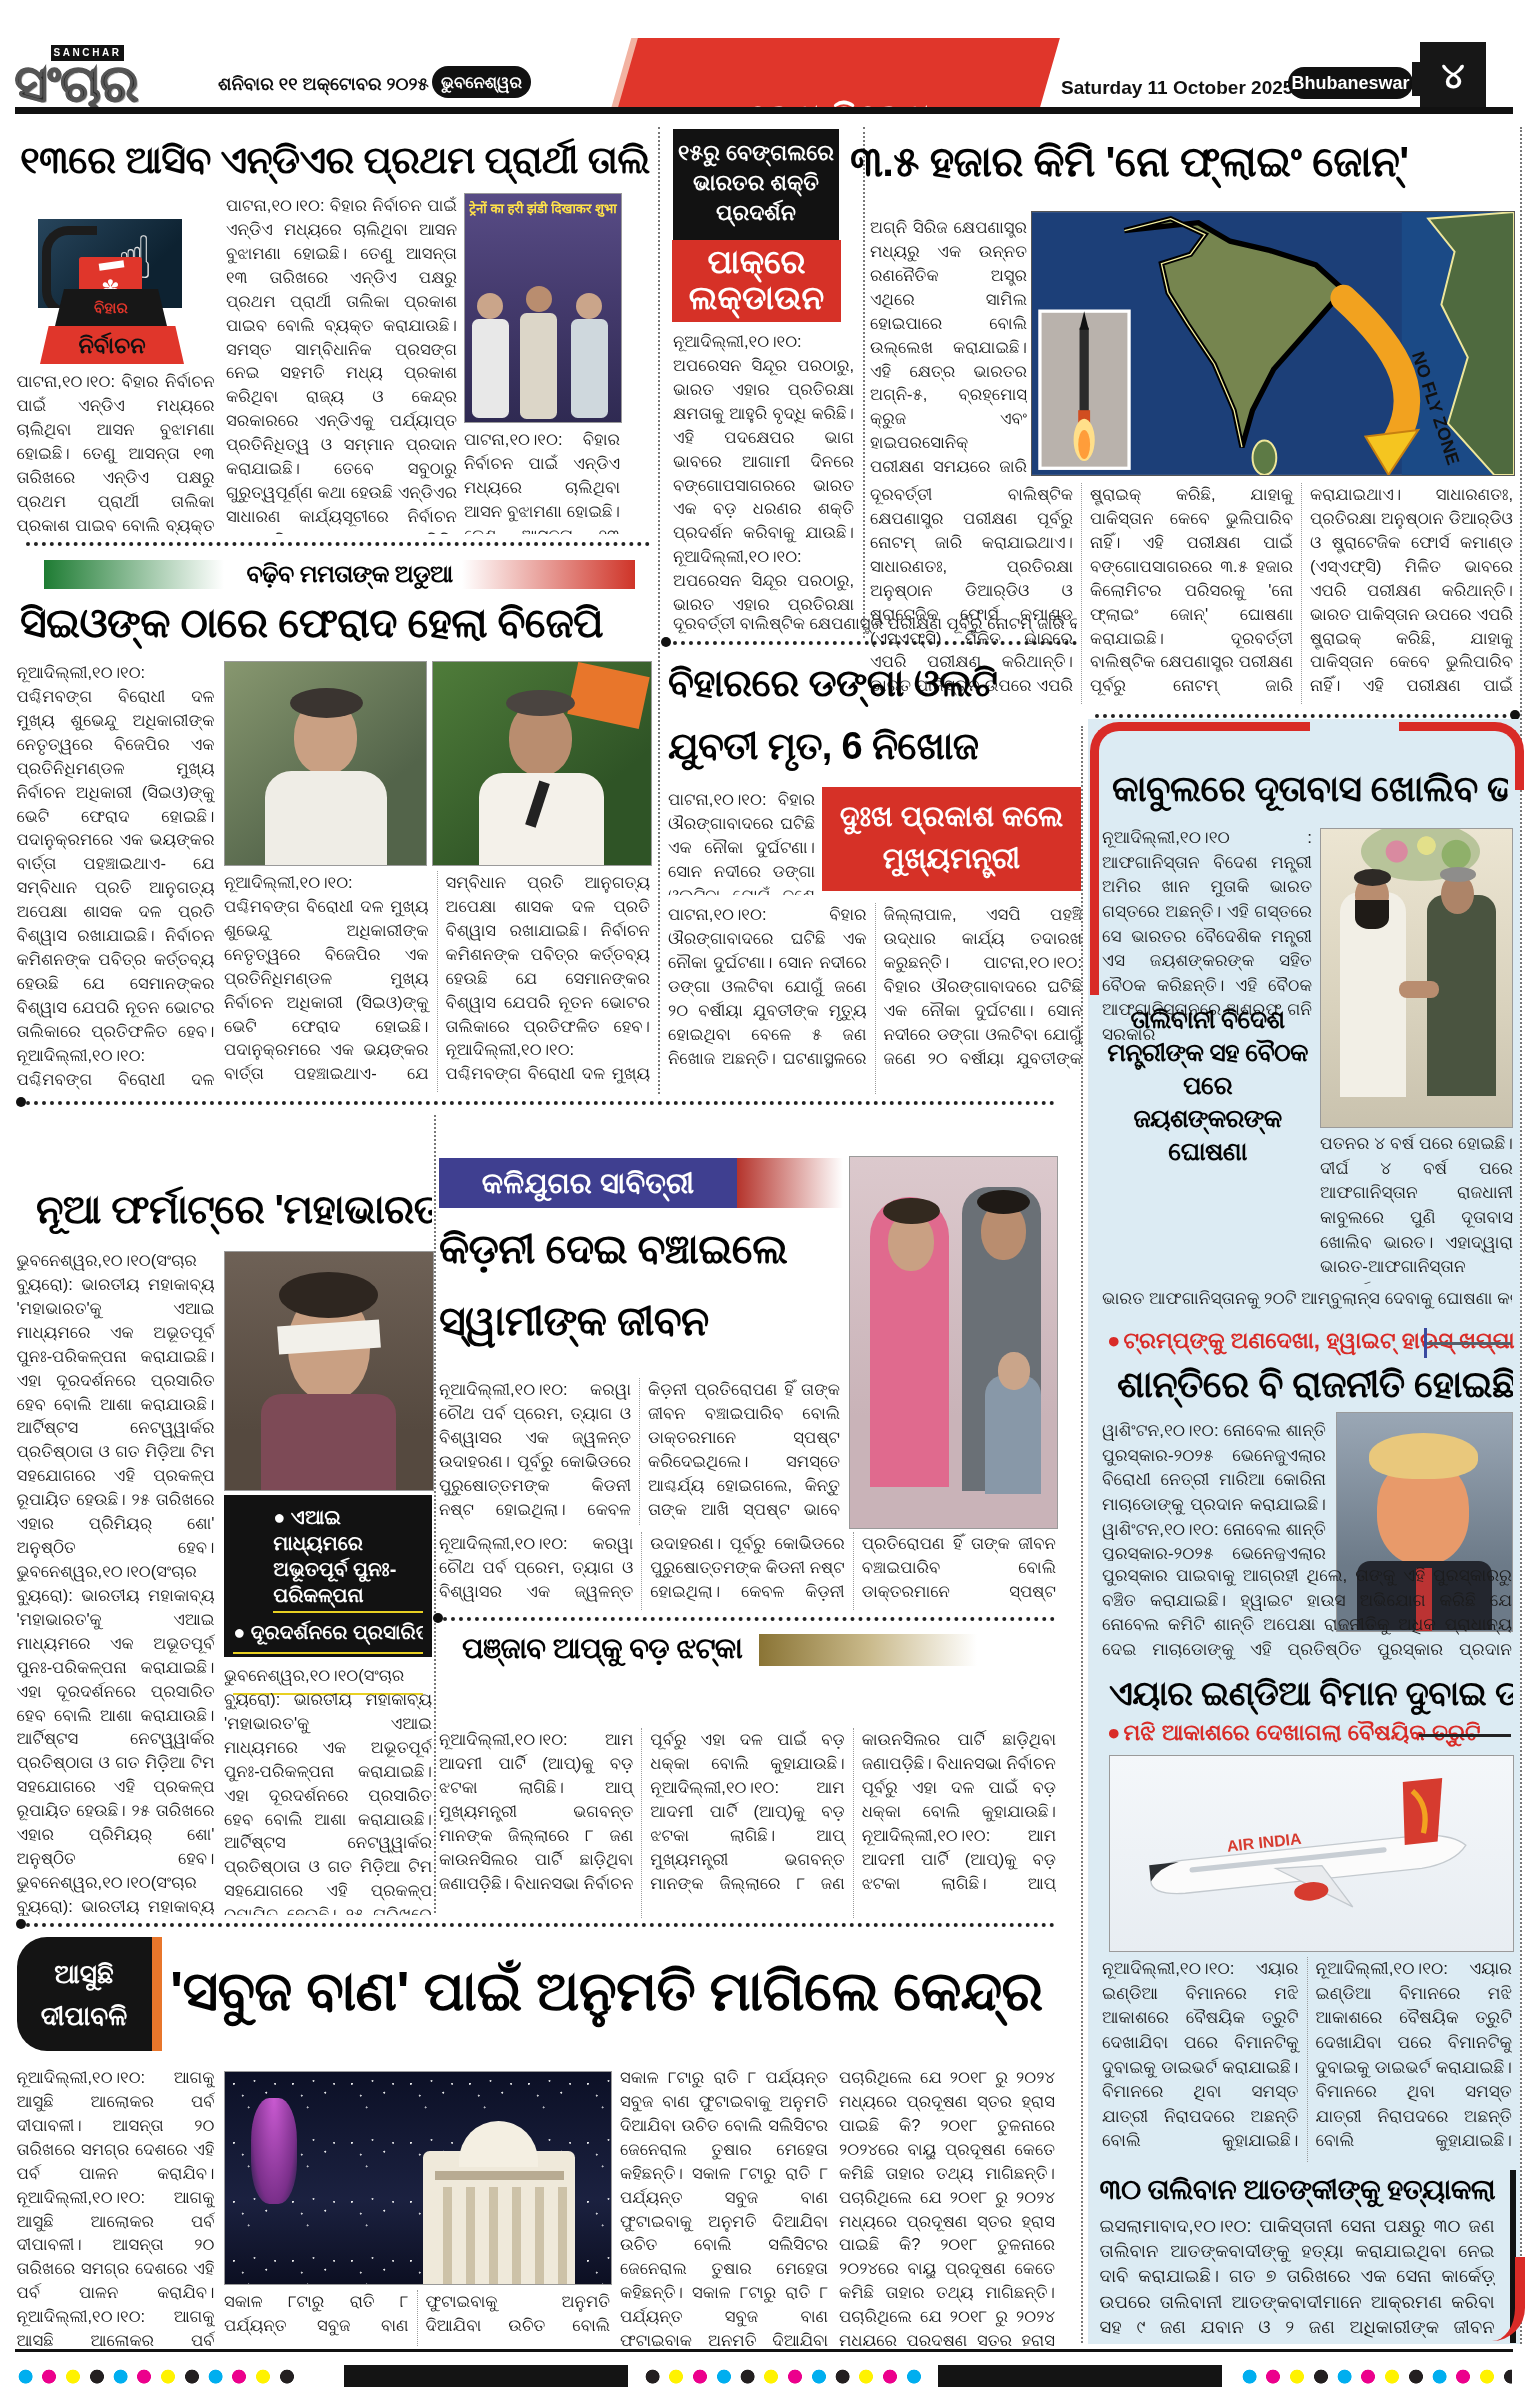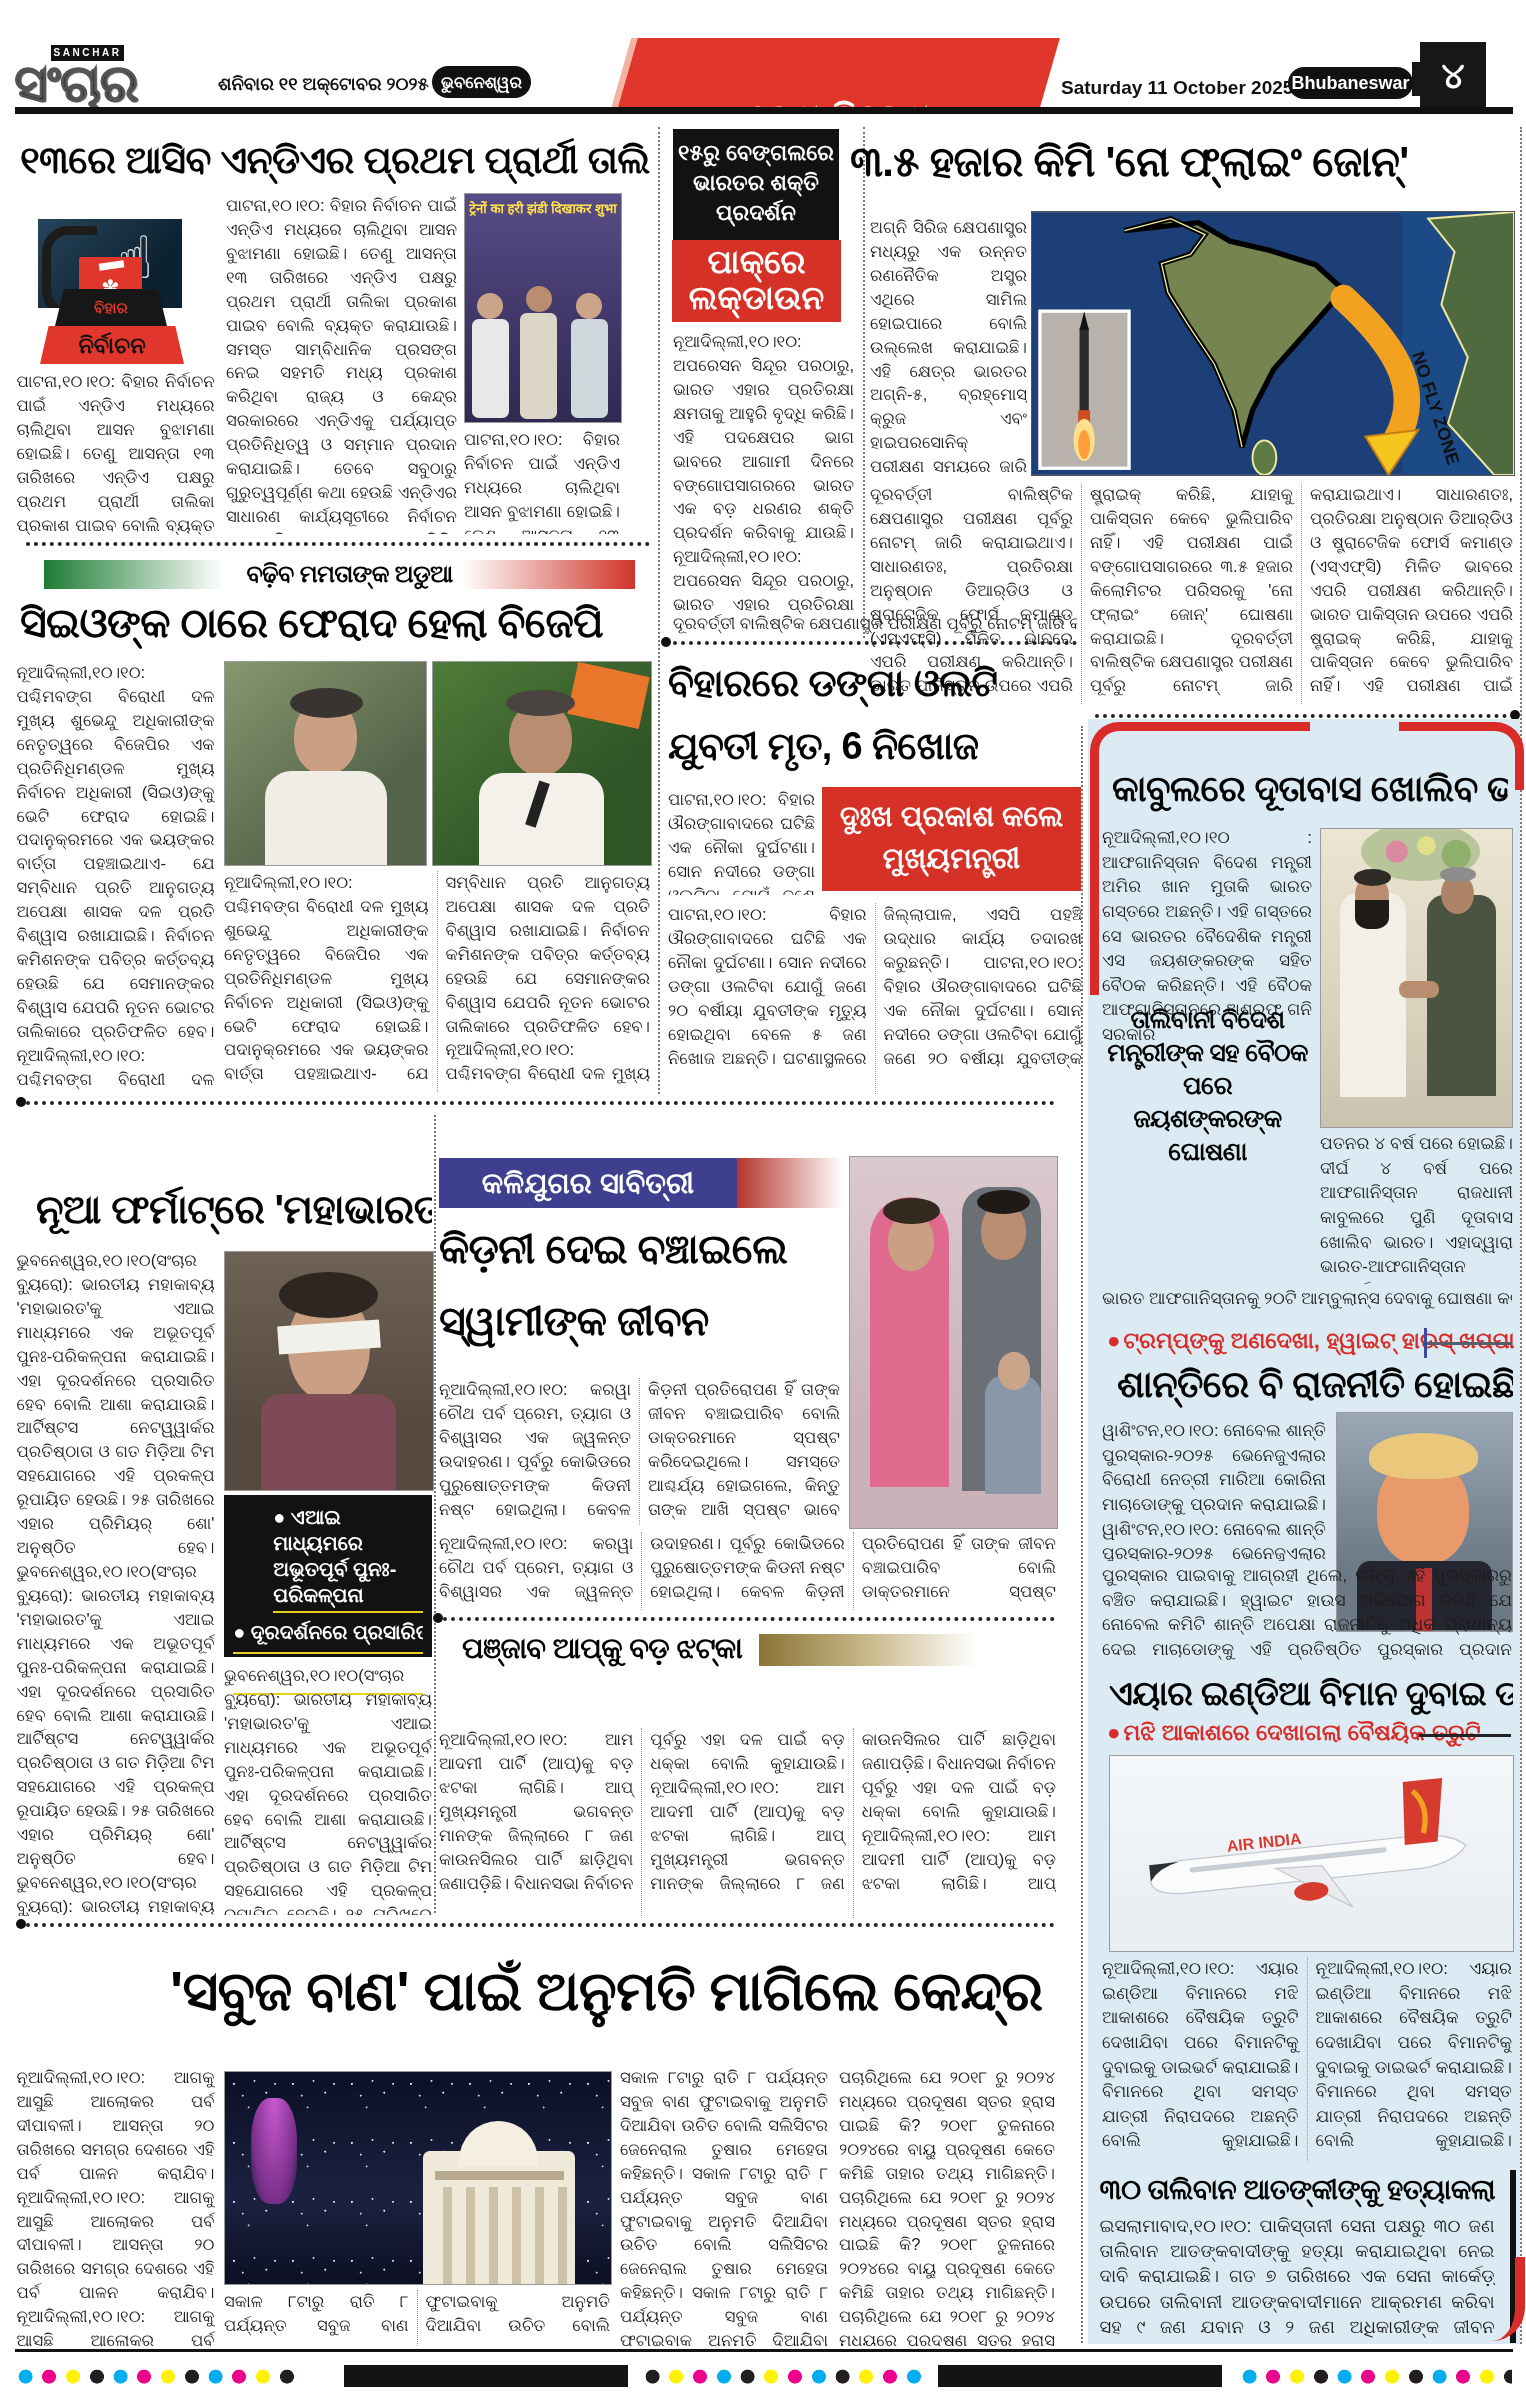--- a/index.html
+++ b/index.html
@@ -238,20 +238,25 @@
     <div class="abs" style="left:135px;top:218px;width:56px;height:119px;border-radius:20px 20px 0 0;background:#8898a8;"></div>
     <div class="abs" style="left:148px;top:195px;width:32px;height:38px;border-radius:48%;background:#caa58a;"></div>
   </div>
   <div class="abs bt c2" style="left:439px;top:1378px;width:401px;height:147px;">ନୂଆଦିଲ୍ଲୀ,୧୦।୧୦: କରୱା ଚୌଥ ପର୍ବ ପ୍ରେମ, ତ୍ୟାଗ ଓ ବିଶ୍ୱାସର ଏକ ଜ୍ୱଳନ୍ତ ଉଦାହରଣ। ପୂର୍ବରୁ କୋଭିଡରେ ପୁରୁଷୋତ୍ତମଙ୍କ କିଡନୀ ନଷ୍ଟ ହୋଇଥିଲା। କେବଳ କିଡ଼ନୀ ପ୍ରତିରୋପଣ ହିଁ ତାଙ୍କ ଜୀବନ ବଞ୍ଚାଇପାରିବ ବୋଲି ଡାକ୍ତରମାନେ ସ୍ପଷ୍ଟ କରିଦେଇଥିଲେ। ସମସ୍ତେ ଆଶ୍ଚର୍ଯ୍ୟ ହୋଇଗଲେ, କିନ୍ତୁ ତାଙ୍କ ଆଖି ସ୍ପଷ୍ଟ ଭାବେ ତାଙ୍କ ସ୍ୱାମୀଙ୍କ ପ୍ରତି ତାଙ୍କର ପ୍ରେମ ଓ ଦୃଢ଼ ବିଶ୍ୱାସକୁ ପ୍ରତିଫଳିତ କରୁଥିଲା। ନୂଆଦିଲ୍ଲୀ,୧୦।୧୦: କରୱା ଚୌଥ ପର୍ବ ପ୍ରେମ, ତ୍ୟାଗ ଓ ବିଶ୍ୱାସର ଏକ ଜ୍ୱଳନ୍ତ ଉଦାହରଣ। ପୂର୍ବରୁ କୋଭିଡରେ ପୁରୁଷୋତ୍ତମଙ୍କ କିଡନୀ ନଷ୍ଟ ହୋଇଥିଲା। କେବଳ କିଡ଼ନୀ ପ୍ରତିରୋପଣ ହିଁ ତାଙ୍କ ଜୀବନ ବଞ୍ଚାଇପାରିବ ବୋଲି ଡାକ୍ତରମାନେ ସ୍ପଷ୍ଟ କରିଦେଇଥିଲେ। ସମସ୍ତେ ଆଶ୍ଚର୍ଯ୍ୟ ହୋଇଗଲେ, କିନ୍ତୁ ତାଙ୍କ ଆଖି ସ୍ପଷ୍ଟ ଭାବେ ତାଙ୍କ ସ୍ୱାମୀଙ୍କ ପ୍ରତି ତାଙ୍କର ପ୍ରେମ ଓ ଦୃଢ଼ ବିଶ୍ୱାସକୁ ପ୍ରତିଫଳିତ କରୁଥିଲା।</div>
   <div class="abs bt c3" style="left:439px;top:1532px;width:617px;height:78px;">ନୂଆଦିଲ୍ଲୀ,୧୦।୧୦: କରୱା ଚୌଥ ପର୍ବ ପ୍ରେମ, ତ୍ୟାଗ ଓ ବିଶ୍ୱାସର ଏକ ଜ୍ୱଳନ୍ତ ଉଦାହରଣ। ପୂର୍ବରୁ କୋଭିଡରେ ପୁରୁଷୋତ୍ତମଙ୍କ କିଡନୀ ନଷ୍ଟ ହୋଇଥିଲା। କେବଳ କିଡ଼ନୀ ପ୍ରତିରୋପଣ ହିଁ ତାଙ୍କ ଜୀବନ ବଞ୍ଚାଇପାରିବ ବୋଲି ଡାକ୍ତରମାନେ ସ୍ପଷ୍ଟ କରିଦେଇଥିଲେ। ସମସ୍ତେ ଆଶ୍ଚର୍ଯ୍ୟ ହୋଇଗଲେ, କିନ୍ତୁ ତାଙ୍କ ଆଖି ସ୍ପଷ୍ଟ ଭାବେ ତାଙ୍କ ସ୍ୱାମୀଙ୍କ ପ୍ରତି ତାଙ୍କର ପ୍ରେମ ଓ ଦୃଢ଼ ବିଶ୍ୱାସକୁ ପ୍ରତିଫଳିତ କରୁଥିଲା। ନୂଆଦିଲ୍ଲୀ,୧୦।୧୦: କରୱା ଚୌଥ ପର୍ବ ପ୍ରେମ, ତ୍ୟାଗ ଓ ବିଶ୍ୱାସର ଏକ ଜ୍ୱଳନ୍ତ ଉଦାହରଣ। ପୂର୍ବରୁ କୋଭିଡରେ ପୁରୁଷୋତ୍ତମଙ୍କ କିଡନୀ ନଷ୍ଟ ହୋଇଥିଲା। କେବଳ କିଡ଼ନୀ ପ୍ରତିରୋପଣ ହିଁ ତାଙ୍କ ଜୀବନ ବଞ୍ଚାଇପାରିବ ବୋଲି ଡାକ୍ତରମାନେ ସ୍ପଷ୍ଟ କରିଦେଇଥିଲେ। ସମସ୍ତେ ଆଶ୍ଚର୍ଯ୍ୟ ହୋଇଗଲେ, କିନ୍ତୁ ତାଙ୍କ ଆଖି ସ୍ପଷ୍ଟ ଭାବେ ତାଙ୍କ ସ୍ୱାମୀଙ୍କ ପ୍ରତି ତାଙ୍କର ପ୍ରେମ ଓ ଦୃଢ଼ ବିଶ୍ୱାସକୁ ପ୍ରତିଫଳିତ କରୁଥିଲା।</div>
 
   <div class="abs hl nowrap" style="left:462px;top:1629px;width:290px;height:41px;font-size:29px;line-height:38px;">ପଞ୍ଜାବ ଆପ୍‌କୁ ବଡ଼ ଝଟ୍‌କା</div>
   <div class="abs" style="left:759px;top:1634px;width:218px;height:32px;background:linear-gradient(90deg,#8a7435,#c9b98a,#ffffff);"></div>
   <div class="abs bt c3" style="left:439px;top:1728px;width:617px;height:190px;">ନୂଆଦିଲ୍ଲୀ,୧୦।୧୦: ଆମ ଆଦମୀ ପାର୍ଟି (ଆପ୍)କୁ ବଡ଼ ଝଟକା ଲାଗିଛି। ଆପ୍ ମୁଖ୍ୟମନ୍ତ୍ରୀ ଭଗବନ୍ତ ମାନଙ୍କ ଜିଲ୍ଲାରେ ୮ ଜଣ କାଉନସିଲର ପାର୍ଟି ଛାଡ଼ିଥିବା ଜଣାପଡ଼ିଛି। ବିଧାନସଭା ନିର୍ବାଚନ ପୂର୍ବରୁ ଏହା ଦଳ ପାଇଁ ବଡ଼ ଧକ୍କା ବୋଲି କୁହାଯାଉଛି। ନୂଆଦିଲ୍ଲୀ,୧୦।୧୦: ଆମ ଆଦମୀ ପାର୍ଟି (ଆପ୍)କୁ ବଡ଼ ଝଟକା ଲାଗିଛି। ଆପ୍ ମୁଖ୍ୟମନ୍ତ୍ରୀ ଭଗବନ୍ତ ମାନଙ୍କ ଜିଲ୍ଲାରେ ୮ ଜଣ କାଉନସିଲର ପାର୍ଟି ଛାଡ଼ିଥିବା ଜଣାପଡ଼ିଛି। ବିଧାନସଭା ନିର୍ବାଚନ ପୂର୍ବରୁ ଏହା ଦଳ ପାଇଁ ବଡ଼ ଧକ୍କା ବୋଲି କୁହାଯାଉଛି। ନୂଆଦିଲ୍ଲୀ,୧୦।୧୦: ଆମ ଆଦମୀ ପାର୍ଟି (ଆପ୍)କୁ ବଡ଼ ଝଟକା ଲାଗିଛି। ଆପ୍ ମୁଖ୍ୟମନ୍ତ୍ରୀ ଭଗବନ୍ତ ମାନଙ୍କ ଜିଲ୍ଲାରେ ୮ ଜଣ କାଉନସିଲର ପାର୍ଟି ଛାଡ଼ିଥିବା ଜଣାପଡ଼ିଛି। ବିଧାନସଭା ନିର୍ବାଚନ ପୂର୍ବରୁ ଏହା ଦଳ ପାଇଁ ବଡ଼ ଧକ୍କା ବୋଲି କୁହାଯାଉଛି। ନୂଆଦିଲ୍ଲୀ,୧୦।୧୦: ଆମ ଆଦମୀ ପାର୍ଟି (ଆପ୍)କୁ ବଡ଼ ଝଟକା ଲାଗିଛି। ଆପ୍ ମୁଖ୍ୟମନ୍ତ୍ରୀ ଭଗବନ୍ତ ମାନଙ୍କ ଜିଲ୍ଲାରେ ୮ ଜଣ କାଉନସିଲର ପାର୍ଟି ଛାଡ଼ିଥିବା ଜଣାପଡ଼ିଛି। ବିଧାନସଭା ନିର୍ବାଚନ ପୂର୍ବରୁ ଏହା ଦଳ ପାଇଁ ବଡ଼ ଧକ୍କା ବୋଲି କୁହାଯାଉଛି।</div>
 
+  <div class="abs" style="left:16.5px;top:1937px;width:145px;height:114px;background:#141414;border-radius:30px 0 0 30px;">
+    <div class="abs" style="right:0;top:0;width:9.2px;height:114px;background:#e8762b;"></div>
+    <div class="abs wbox" style="left:0;top:18.5px;width:135px;height:37px;font-size:26.4px;line-height:37px;">ଆସୁଛି</div>
+    <div class="abs wbox" style="left:0;top:61px;width:135px;height:37px;font-size:26.4px;line-height:37px;">ଦୀପାବଳି</div>
+  </div>
   <div class="abs hl nowrap" style="left:170px;top:1945px;width:888px;height:99px;font-size:55px;line-height:92px;">'ସବୁଜ ବାଣ' ପାଇଁ ଅନୁମତି ମାଗିଲେ କେନ୍ଦ୍ର ସରକାର</div>
   <div class="abs bt" style="left:16.5px;top:2066px;width:198px;height:280px;">ନୂଆଦିଲ୍ଲୀ,୧୦।୧୦: ଆଗକୁ ଆସୁଛି ଆଲୋକର ପର୍ବ ଦୀପାବଳୀ। ଆସନ୍ତା ୨୦ ତାରିଖରେ ସମଗ୍ର ଦେଶରେ ଏହି ପର୍ବ ପାଳନ କରାଯିବ। ନୂଆଦିଲ୍ଲୀ,୧୦।୧୦: ଆଗକୁ ଆସୁଛି ଆଲୋକର ପର୍ବ ଦୀପାବଳୀ। ଆସନ୍ତା ୨୦ ତାରିଖରେ ସମଗ୍ର ଦେଶରେ ଏହି ପର୍ବ ପାଳନ କରାଯିବ। ନୂଆଦିଲ୍ଲୀ,୧୦।୧୦: ଆଗକୁ ଆସୁଛି ଆଲୋକର ପର୍ବ ଦୀପାବଳୀ। ଆସନ୍ତା ୨୦ ତାରିଖରେ ସମଗ୍ର ଦେଶରେ ଏହି ପର୍ବ ପାଳନ କରାଯିବ। ନୂଆଦିଲ୍ଲୀ,୧୦।୧୦: ଆଗକୁ ଆସୁଛି ଆଲୋକର ପର୍ବ ଦୀପାବଳୀ। ଆସନ୍ତା ୨୦ ତାରିଖରେ ସମଗ୍ର ଦେଶରେ ଏହି ପର୍ବ ପାଳନ କରାଯିବ।</div>
   <div class="abs photo" style="left:224px;top:2071px;width:386px;height:212px;background:linear-gradient(#0c1026,#1b2140 60%,#0c0f22);">
     <div class="abs" style="left:0;top:0;width:386px;height:212px;background:
       radial-gradient(circle at 15% 20%,rgba(255,255,255,.9) 0.7px,transparent 1.3px),
       radial-gradient(circle at 30% 40%,rgba(255,255,255,.8) 0.7px,transparent 1.3px),
       radial-gradient(circle at 50% 15%,rgba(255,255,255,.8) 0.7px,transparent 1.3px),
       radial-gradient(circle at 70% 35%,rgba(255,255,255,.9) 0.7px,transparent 1.3px),
       radial-gradient(circle at 85% 20%,rgba(255,255,255,.8) 0.7px,transparent 1.3px),
       radial-gradient(circle at 40% 60%,rgba(255,255,255,.7) 0.7px,transparent 1.3px);background-size:59px 59px;"></div>

